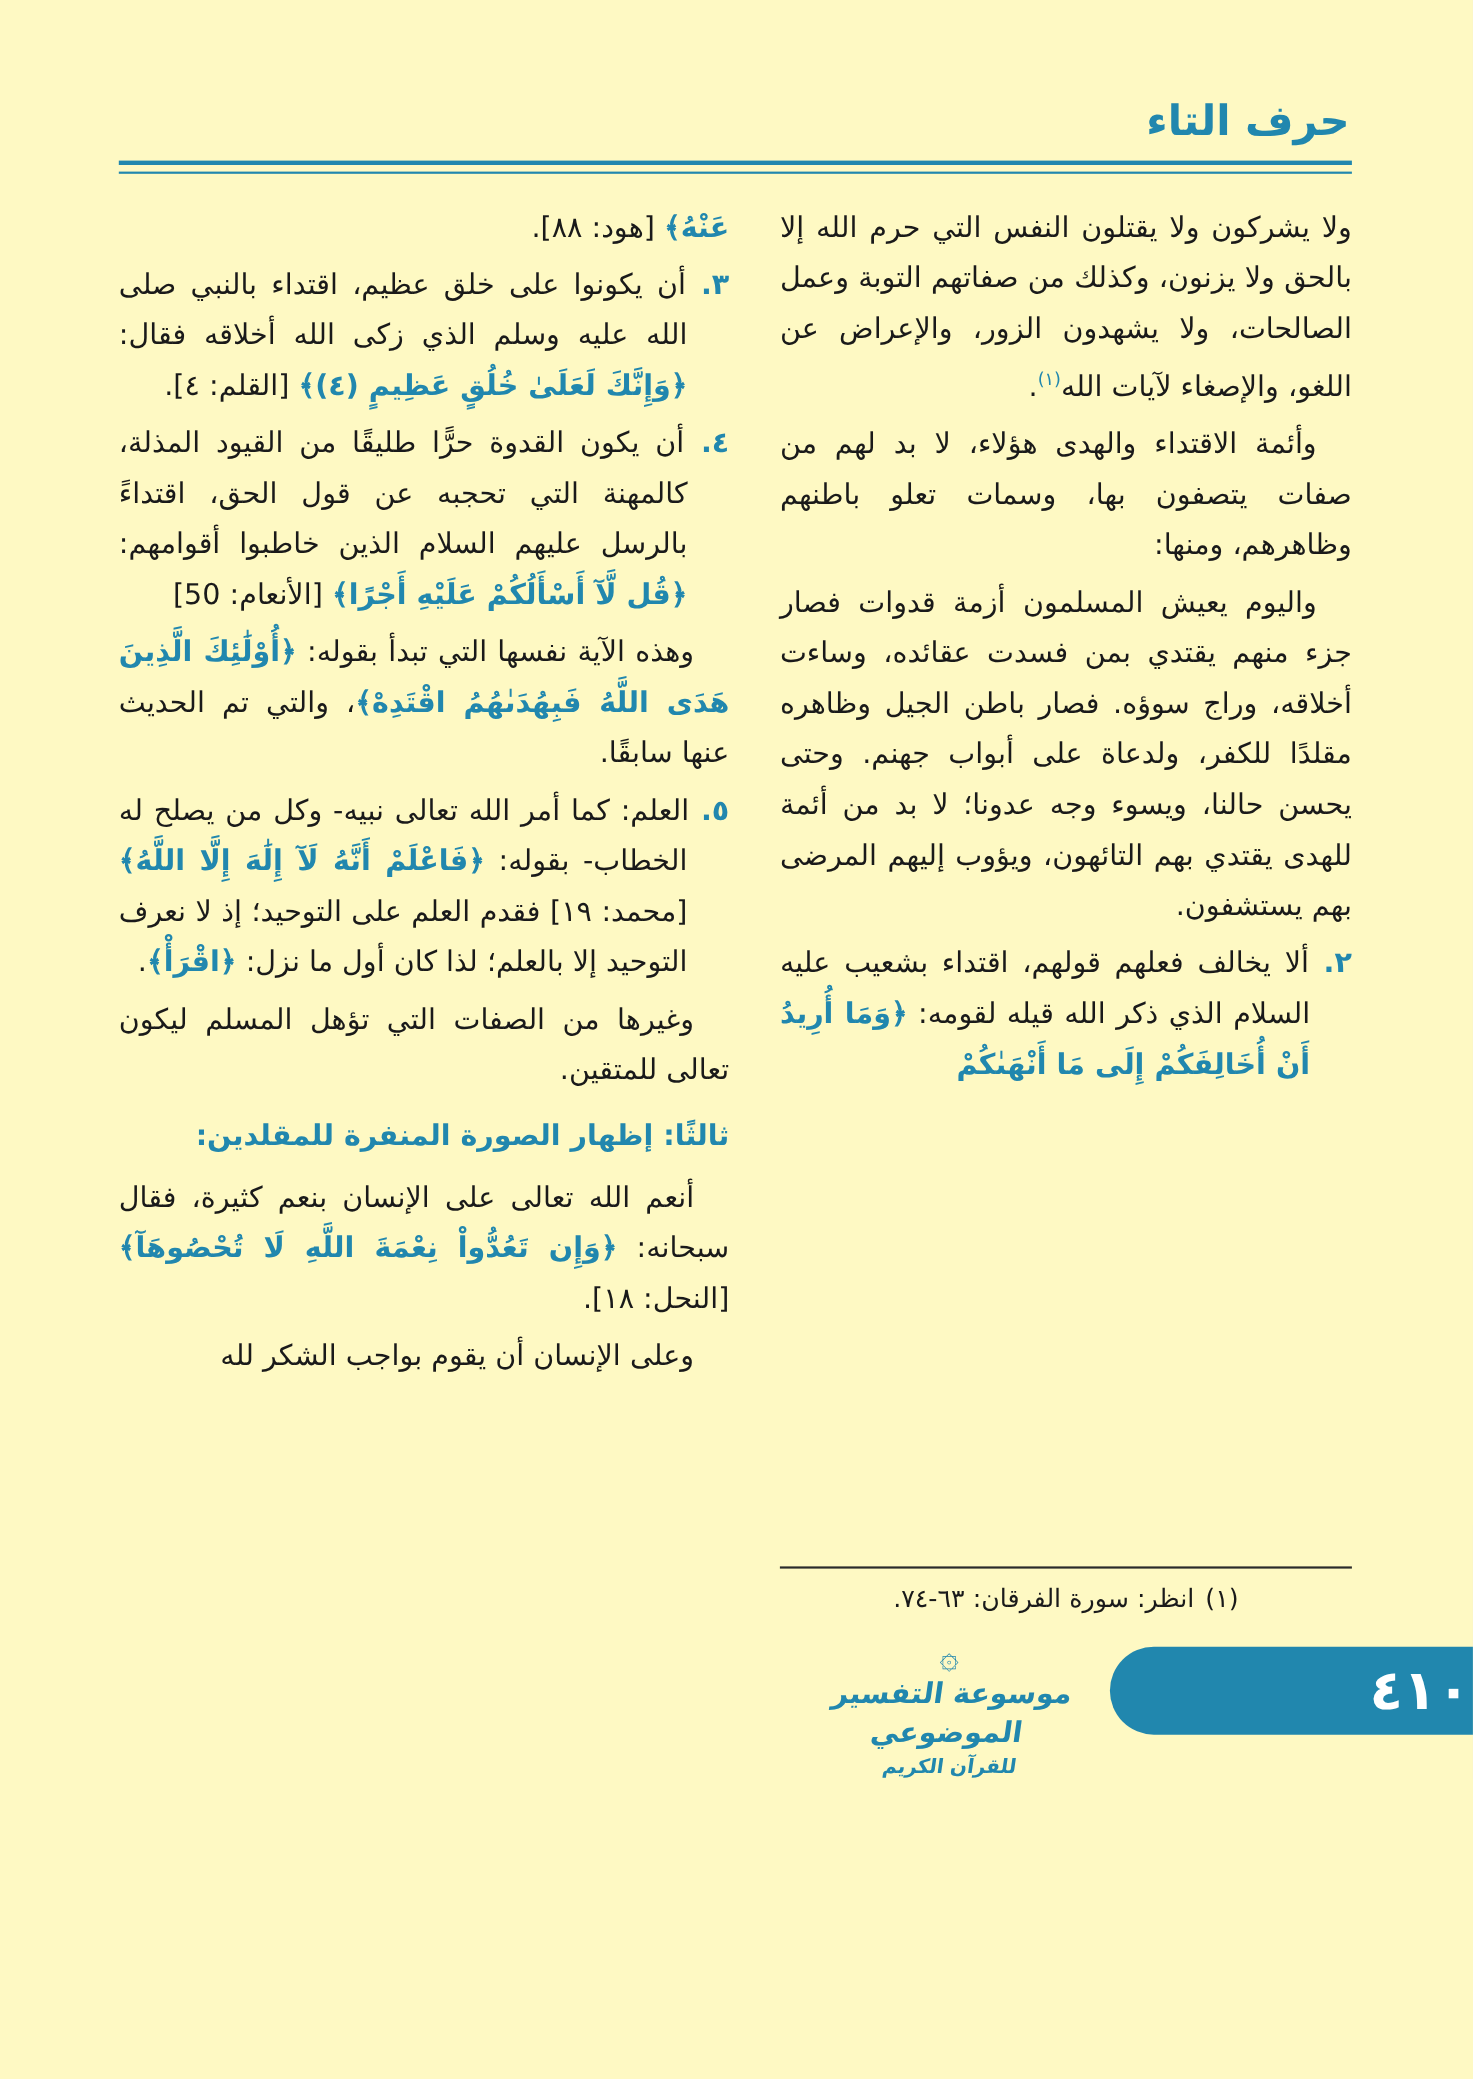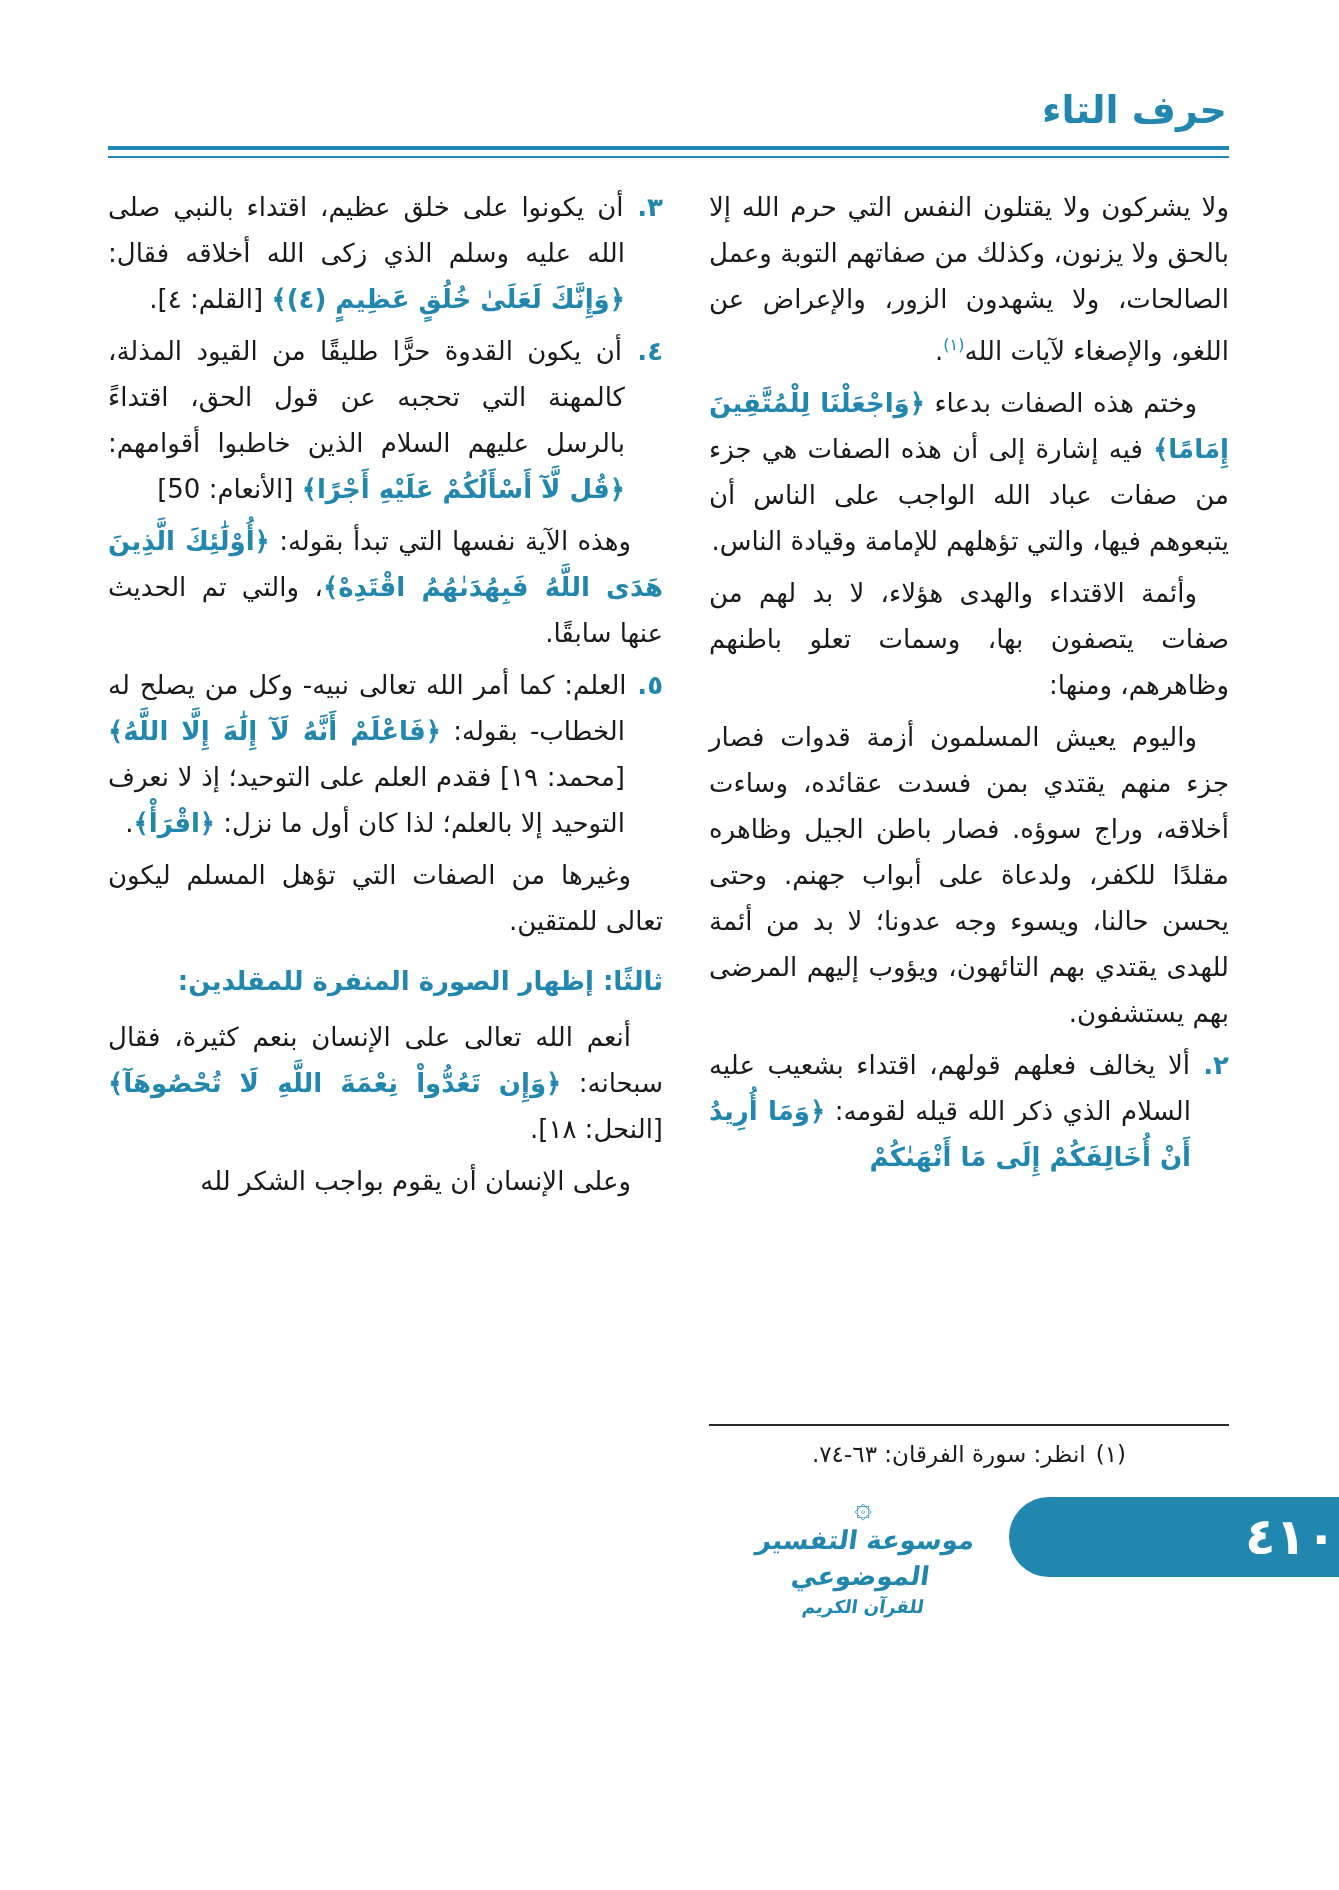--- a/index.html
+++ b/index.html
@@ -4,21 +4,21 @@
 <style>
   :root{
     --accent:#2187ae;
     --ink:#1a1a1a;
   }
   html,body{margin:0;padding:0;background:#e8e8e8;}
   .page{
     position:relative;
     width:1339px;height:1890px;
     margin:0 auto;
-    background:#ffffff;
+    background:#fef9c3;
     font-family:"DejaVu Sans", sans-serif;
     direction:rtl;
     overflow:hidden;
   }
   .header-title{
     position:absolute;top:88px;right:112px;
     color:var(--accent);
     font-size:38px;font-weight:bold;
     letter-spacing:1px;
   }
@@ -93,26 +93,26 @@
 
 <div class="page">
 
   <div class="header-title">حرف التاء</div>
 
   <div class="header-rule"></div>
 
   <div class="content">
     <div class="col col-right">
         <p class="para flush"><span class="seg-normal">ولا يشركون ولا يقتلون النفس التي حرم الله إلا بالحق ولا يزنون، وكذلك من صفاتهم التوبة وعمل الصالحات، ولا يشهدون الزور، والإعراض عن اللغو، والإصغاء لآيات الله</span><span class="seg-sup">(١)</span><span class="seg-normal">.</span></p>
-        <p class="para indent"><span class="seg-normal">وختم هذه الصفات بدعاء </span><span class="seg-quran">﴿وَاجْعَلْنَا لِلْمُتَّقِينَ إِمَامًا﴾</span><span class="seg-normal"> فيه إشارة إلى أن هذه الصفات هي جزء من صفات عباد الله الواجب على الناس أن يتبعوهم فيها، والتي تؤهلهم للإمامة وقيادة الناس.</span></p>
         <p class="para indent"><span class="seg-normal">وأئمة الاقتداء والهدى هؤلاء، لا بد لهم من صفات يتصفون بها، وسمات تعلو باطنهم وظاهرهم، ومنها:</span></p>
         <p class="para indent"><span class="seg-normal">واليوم يعيش المسلمون أزمة قدوات فصار جزء منهم يقتدي بمن فسدت عقائده، وساءت أخلاقه، وراج سوؤه. فصار باطن الجيل وظاهره مقلدًا للكفر، ولدعاة على أبواب جهنم. وحتى يحسن حالنا، ويسوء وجه عدونا؛ لا بد من أئمة للهدى يقتدي بهم التائهون، ويؤوب إليهم المرضى بهم يستشفون.</span></p>
         <p class="para list"><span class="seg-marker">٢. </span><span class="seg-normal">ألا يخالف فعلهم قولهم، اقتداء بشعيب عليه السلام الذي ذكر الله قيله لقومه: </span><span class="seg-quran">﴿وَمَا أُرِيدُ أَنْ أُخَالِفَكُمْ إِلَى مَا أَنْهَىٰكُمْ</span></p>
       </div>
     <div class="col col-left">
+        <p class="para flush"><span class="seg-quran">عَنْهُ﴾</span><span class="seg-ref"> [هود: ٨٨].</span></p>
         <p class="para list"><span class="seg-marker">٣. </span><span class="seg-normal">أن يكونوا على خلق عظيم، اقتداء بالنبي صلى الله عليه وسلم الذي زكى الله أخلاقه فقال: </span><span class="seg-quran">﴿وَإِنَّكَ لَعَلَىٰ خُلُقٍ عَظِيمٍ (٤)﴾</span><span class="seg-ref"> [القلم: ٤].</span></p>
         <p class="para list"><span class="seg-marker">٤. </span><span class="seg-normal">أن يكون القدوة حرًّا طليقًا من القيود المذلة، كالمهنة التي تحجبه عن قول الحق، اقتداءً بالرسل عليهم السلام الذين خاطبوا أقوامهم: </span><span class="seg-quran">﴿قُل لَّآ أَسْأَلُكُمْ عَلَيْهِ أَجْرًا﴾</span><span class="seg-ref"> [الأنعام: 50]</span></p>
         <p class="para indent"><span class="seg-normal">وهذه الآية نفسها التي تبدأ بقوله: </span><span class="seg-quran">﴿أُوْلَٰئِكَ الَّذِينَ هَدَى اللَّهُ فَبِهُدَىٰهُمُ اقْتَدِهْ﴾</span><span class="seg-normal">، والتي تم الحديث عنها سابقًا.</span></p>
         <p class="para list"><span class="seg-marker">٥. </span><span class="seg-normal">العلم: كما أمر الله تعالى نبيه- وكل من يصلح له الخطاب- بقوله: </span><span class="seg-quran">﴿فَاعْلَمْ أَنَّهُ لَآ إِلَٰهَ إِلَّا اللَّهُ﴾</span><span class="seg-ref"> [محمد: ١٩]</span><span class="seg-normal"> فقدم العلم على التوحيد؛ إذ لا نعرف التوحيد إلا بالعلم؛ لذا كان أول ما نزل: </span><span class="seg-quran">﴿اقْرَأْ﴾</span><span class="seg-normal">.</span></p>
         <p class="para indent"><span class="seg-normal">وغيرها من الصفات التي تؤهل المسلم ليكون تعالى للمتقين.</span></p>
         <p class="para heading"><span class="seg-heading">ثالثًا: إظهار الصورة المنفرة للمقلدين:</span></p>
         <p class="para indent"><span class="seg-normal">أنعم الله تعالى على الإنسان بنعم كثيرة، فقال سبحانه: </span><span class="seg-quran">﴿وَإِن تَعُدُّواْ نِعْمَةَ اللَّهِ لَا تُحْصُوهَآ﴾</span><span class="seg-ref"> [النحل: ١٨].</span></p>
         <p class="para indent"><span class="seg-normal">وعلى الإنسان أن يقوم بواجب الشكر لله</span></p>
       </div>
   </div>

